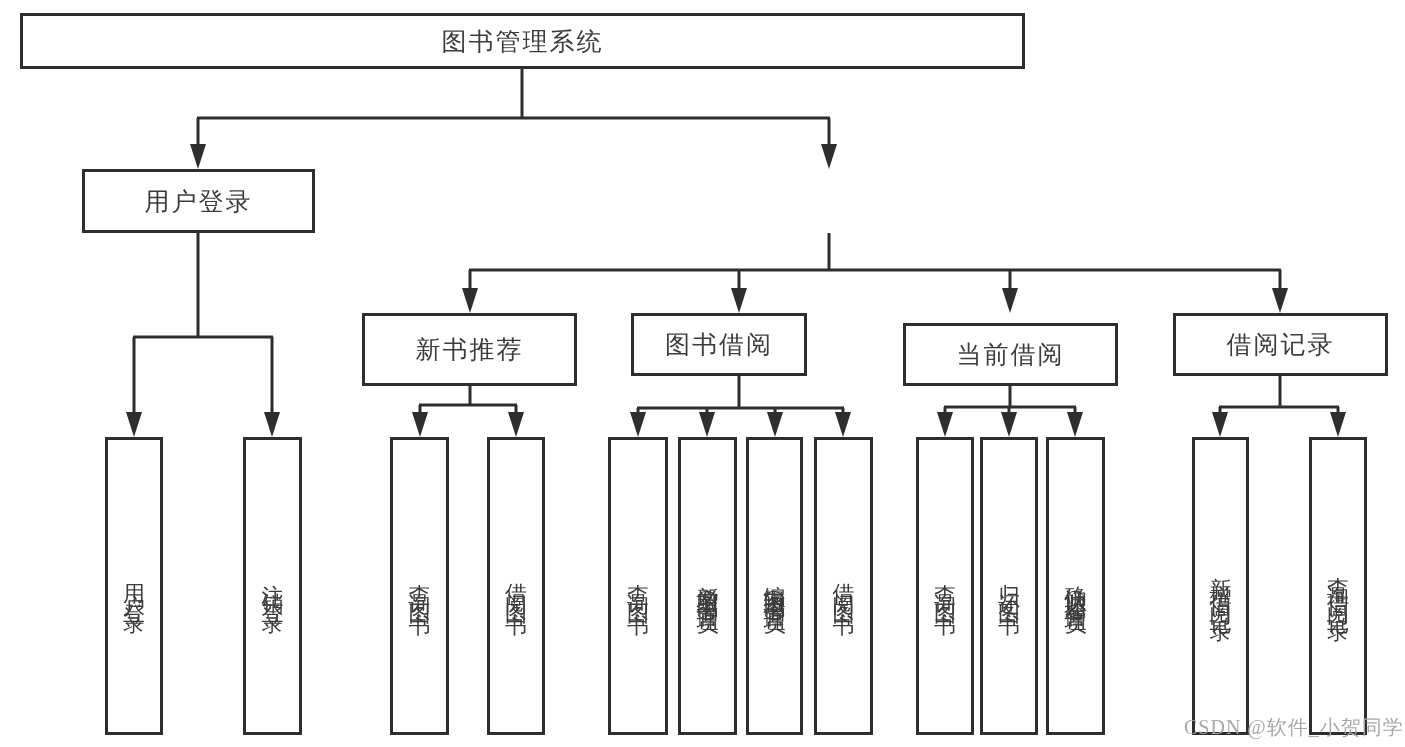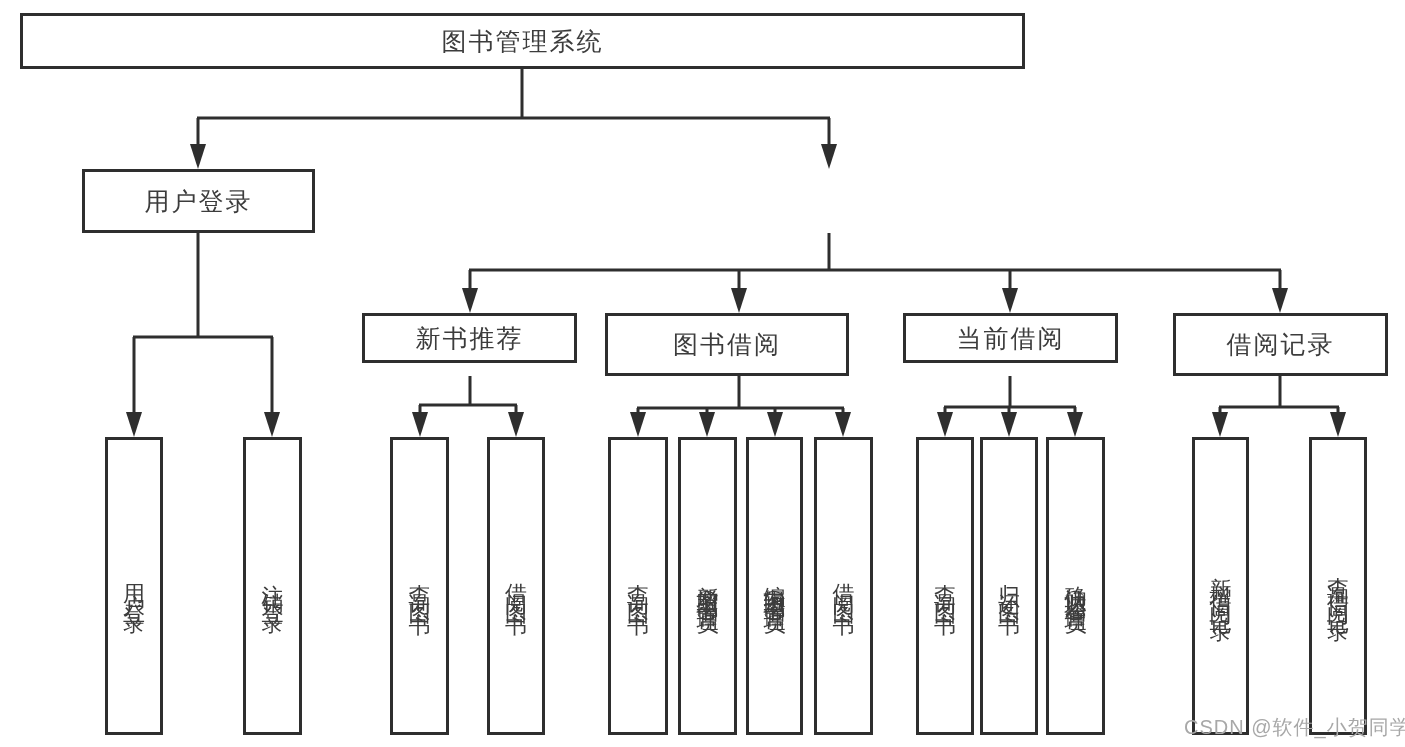--- a/index.html
+++ b/index.html
@@ -1,21 +1,21 @@
 <!DOCTYPE html>
 <html><head>
 <meta charset="utf-8">
 <style>
   html, body { margin: 0; padding: 0; background: #ffffff; }
   #canvas {
     position: relative;
     width: 1405px;
     height: 747px;
     background: #ffffff;
-    font-family: Liberation Sans, sans-serif;
+    font-family: Liberation Serif, serif;
     overflow: hidden;
   }
   #edges {
     position: absolute;
     left: 0; top: 0;
     width: 1405px; height: 747px;
     z-index: 1;
   }
   .node {
     position: absolute;
@@ -96,27 +96,27 @@
   </svg>
 
   <div class="node" style="left:20px;top:13px;width:1005px;height:56px">
     <span class="h-label root-label">图书管理系统</span>
   </div>
 
   <div class="node" style="left:82px;top:169px;width:233px;height:64px">
     <span class="h-label">用户登录</span>
   </div>
 
-  <div class="node" style="left:362px;top:313px;width:215px;height:50px">
+  <div class="node" style="left:362px;top:313px;width:215px;height:73px">
     <span class="h-label">新书推荐</span>
   </div>
-  <div class="node" style="left:605px;top:313px;width:244px;height:63px">
+  <div class="node" style="left:631px;top:313px;width:176px;height:63px">
     <span class="h-label">图书借阅</span>
   </div>
-  <div class="node" style="left:903px;top:313px;width:215px;height:50px">
+  <div class="node" style="left:903px;top:323px;width:215px;height:63px">
     <span class="h-label">当前借阅</span>
   </div>
   <div class="node" style="left:1173px;top:313px;width:215px;height:63px">
     <span class="h-label">借阅记录</span>
   </div>
 
   <div class="node leaf" style="left:105px;top:437px;width:58px;height:298px">
     <span class="v-label">用户登录</span>
   </div>
   <div class="node leaf" style="left:243px;top:437px;width:59px;height:298px">

